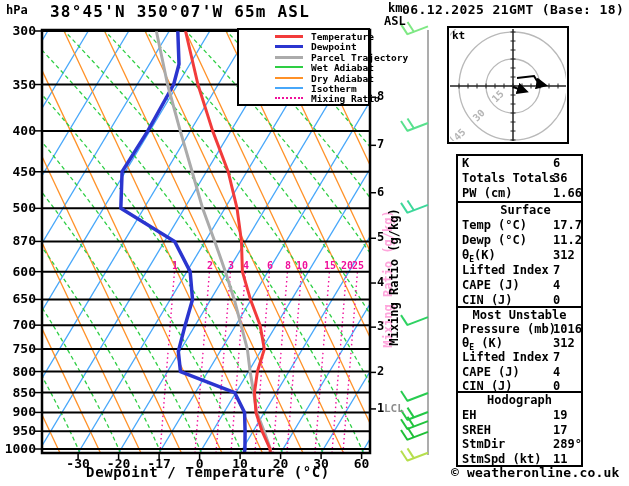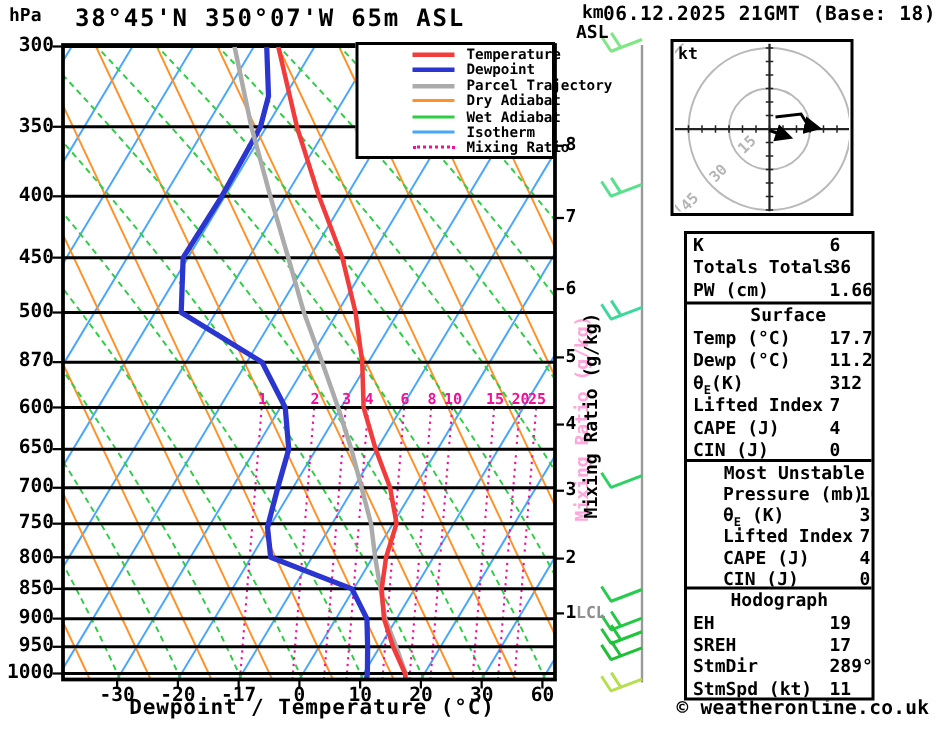--- a/index.html
+++ b/index.html
@@ -273,26 +273,26 @@
     </div>
     <div class="lrow">
       <span class="lsample" style="border-top: 3px solid rgb(43, 53, 207);"></span>
       <span class="llabel">Dewpoint</span>
     </div>
     <div class="lrow">
       <span class="lsample" style="border-top: 3px solid rgb(171, 171, 171);"></span>
       <span class="llabel">Parcel Trajectory</span>
     </div>
     <div class="lrow">
+      <span class="lsample" style="border-top: 2px solid rgb(46, 206, 68);"></span>
+      <span class="llabel">Wet Adiabat</span>
+    </div>
+    <div class="lrow">
       <span class="lsample" style="border-top: 2px solid rgb(255, 145, 39);"></span>
       <span class="llabel">Dry Adiabat</span>
-    </div>
-    <div class="lrow">
-      <span class="lsample" style="border-top: 2px solid rgb(46, 206, 68);"></span>
-      <span class="llabel">Wet Adiabat</span>
     </div>
     <div class="lrow">
       <span class="lsample" style="border-top: 2px solid rgb(71, 167, 250);"></span>
       <span class="llabel">Isotherm</span>
     </div>
     <div class="lrow">
       <span class="lsample" style="border-top: 2px dotted rgb(240, 16, 155);"></span>
       <span class="llabel">Mixing Ratio</span>
     </div>
   </div>
@@ -305,21 +305,21 @@
     </div>
     <div class="sec" style="height: 105px;">
       <div class="thdr" style="height: 15px; line-height: 15px; margin-left: 12px;">Surface</div>
       <div class="trow" style="height: 15px; line-height: 15px;"><span>Temp (°C)</span><span class="tval">17.7</span></div>
       <div class="trow" style="height: 15px; line-height: 15px;"><span>Dewp (°C)</span><span class="tval">11.2</span></div>
       <div class="trow" style="height: 15px; line-height: 15px;"><span>θ<sub>E</sub>(K)</span><span class="tval">312</span></div>
       <div class="trow" style="height: 15px; line-height: 15px;"><span>Lifted Index</span><span class="tval">7</span></div>
       <div class="trow" style="height: 15px; line-height: 15px;"><span>CAPE (J)</span><span class="tval">4</span></div>
       <div class="trow" style="height: 15px; line-height: 15px;"><span>CIN (J)</span><span class="tval">0</span></div>
     </div>
-    <div class="sec" style="height: 85px; padding-left: 20px;">
+    <div class="sec" style="height: 85px;">
       <div class="thdr" style="height: 14.1667px; line-height: 14.1667px;">Most Unstable</div>
       <div class="trow" style="height: 14.1667px; line-height: 14.1667px;"><span>Pressure (mb)</span><span class="tval">1016</span></div>
       <div class="trow" style="height: 14.1667px; line-height: 14.1667px;"><span>θ<sub>E</sub> (K)</span><span class="tval">312</span></div>
       <div class="trow" style="height: 14.1667px; line-height: 14.1667px;"><span>Lifted Index</span><span class="tval">7</span></div>
       <div class="trow" style="height: 14.1667px; line-height: 14.1667px;"><span>CAPE (J)</span><span class="tval">4</span></div>
       <div class="trow" style="height: 14.1667px; line-height: 14.1667px;"><span>CIN (J)</span><span class="tval">0</span></div>
     </div>
     <div class="sec" style="height: 74px;">
       <div class="thdr" style="height: 14.8px; line-height: 14.8px;">Hodograph</div>
       <div class="trow" style="height: 14.8px; line-height: 14.8px;"><span>EH</span><span class="tval">19</span></div>

